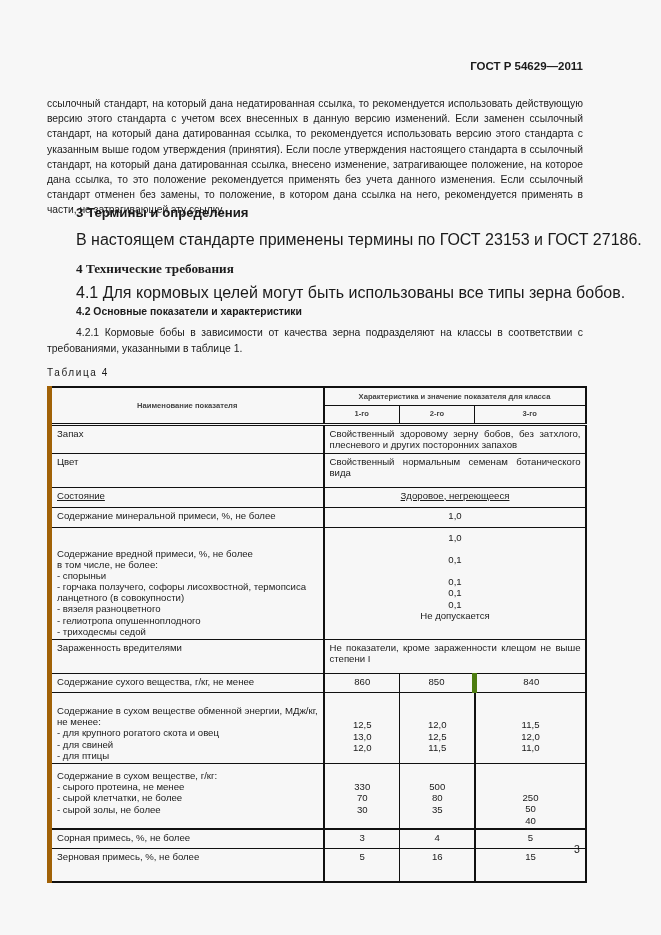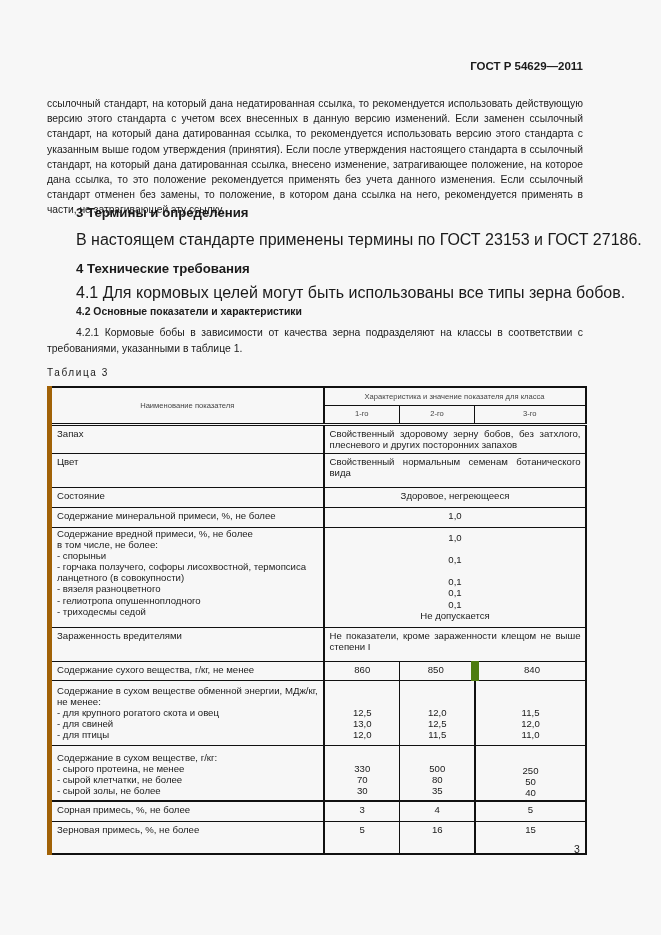--- a/index.html
+++ b/index.html
@@ -53,21 +53,21 @@
   }
   table.spec td {
     border: 1px solid #111;
     padding: 2px 4px 2px 5px;
     vertical-align: top;
     line-height: 11.2px;
   }
   table.spec .outer-l { border-left: 5px solid #a16207; }
   table.spec .outer-r { border-right: 2px solid #111; }
   table.spec .v2 { border-right: 2px solid #111; }
-  table.spec .head td { font-size: 7.6px; color: #444; text-align: center; vertical-align: middle; padding: 0 2px; }
+  table.spec .head td { font-size: 7.6px; color: #444; text-align: center; vertical-align: middle; padding: 0 2px; font-weight: bold; }
   table.spec tr.top td { border-top: 2px solid #111; }
   table.spec tr.hdbottom td { border-bottom: 3px double #111; }
   table.spec tr.thick td { border-top: 2px solid #111; }
   table.spec tr.last td { border-bottom: 2px solid #111; }
   .c { text-align: center; }
   .j { text-align: justify; }
   .stack div { height: 11.2px; }
   .page-num {
     position: absolute; left: 574px; top: 843px;
     font-size: 10.5px;
@@ -76,26 +76,26 @@
 </head>
 <body>
 
 <div class="page-header">ГОСТ Р 54629—2011</div>
 
 <div class="para intro">ссылочный стандарт, на который дана недатированная ссылка, то рекомендуется использовать действующую версию этого стандарта с учетом всех внесенных в данную версию изменений. Если заменен ссылочный стандарт, на который дана датированная ссылка, то рекомендуется использовать версию этого стандарта с указанным выше годом утверждения (принятия). Если после утверждения настоящего стандарта в ссылочный стандарт, на который дана датированная ссылка, внесено изменение, затрагивающее положение, на которое дана ссылка, то это положение рекомендуется применять без учета данного изменения. Если ссылочный стандарт отменен без замены, то положение, в котором дана ссылка на него, рекомендуется применять в части, не затрагивающей эту ссылку.</div>
 
 <div class="h2" style="top:205px;">3 Термины и определения</div>
 <div class="line" style="top:231px;">В настоящем стандарте применены термины по ГОСТ 23153 и ГОСТ 27186.</div>
 
-<div class="h2" style="top:261px;">4 Технические требования</div>
+<div class="h2" style="top:261px;font-family:Liberation Serif, serif;">4 Технические требования</div>
 <div class="line" style="top:284px;">4.1 Для кормовых целей могут быть использованы все типы зерна бобов.</div>
 <div class="h3" style="top:306px;">4.2 Основные показатели и характеристики</div>
 <div class="para421">4.2.1 Кормовые бобы в зависимости от качества зерна подразделяют на классы в соответствии с требованиями, указанными в таблице 1.</div>
 
-<div class="table-caption">Таблица 3</div>
+<div class="table-caption">Таблица 4</div>
 
 <table class="spec">
   <colgroup>
     <col style="width:274px">
     <col style="width:76px">
     <col style="width:75px">
     <col style="width:111px">
   </colgroup>
   <tbody>
       <tr class="head top" style="height:18px;">
@@ -109,30 +109,30 @@
   </tr>
 
   <tr style="height:29px;">
     <td class="outer-l v2">Запах</td>
     <td colspan="3" class="outer-r j">Свойственный здоровому зерну бобов, без затхлого, плесневого и других посторонних запахов</td>
   </tr>
   <tr style="height:34px;margin-left:32px;">
     <td class="outer-l v2">Цвет</td>
     <td colspan="3" class="outer-r j">Свойственный нормальным семенам ботанического вида</td>
   </tr>
-  <tr style="height:20px;">
+  <tr style="height:20px;text-decoration:underline;">
     <td class="outer-l v2">Состояние</td>
     <td colspan="3" class="outer-r c">Здоровое, негреющееся</td>
   </tr>
   <tr style="height:20px;">
     <td class="outer-l v2">Содержание минеральной примеси, %, не более</td>
     <td colspan="3" class="outer-r c">1,0</td>
   </tr>
   <tr style="height:100px;">
-    <td class="outer-l v2 stack" style="padding-top:0;">
+    <td class="outer-l v2 stack" style="padding-top:20px;">
       <div>Содержание вредной примеси, %, не более</div>
       <div>в том числе, не более:</div>
       <div>- спорыньи</div>
       <div>- горчака ползучего, софоры лисохвостной, термопсиса</div>
       <div>ланцетного (в совокупности)</div>
       <div>- вязеля разноцветного</div>
       <div>- гелиотропа опушенноплодного</div>
       <div>- триходесмы седой</div>
     </td>
     <td colspan="3" class="outer-r c stack" style="padding-top:4px;">
@@ -146,25 +146,25 @@
       <div>Не допускается</div>
     </td>
   </tr>
   <tr style="height:34px;">
     <td class="outer-l v2">Зараженность вредителями</td>
     <td colspan="3" class="outer-r j" style="text-align-last:left;">Не показатели, кроме зараженности клещом не выше степени I</td>
   </tr>
   <tr style="height:19px;">
     <td class="outer-l v2">Содержание сухого вещества, г/кг, не менее</td>
     <td class="c">860</td>
-    <td class="c" style="border-right:8px solid #4d7c0f;">850</td>
+    <td class="c" style="border-right:5px solid #4d7c0f;">850</td>
     <td class="c outer-r">840</td>
   </tr>
   <tr style="height:65px;">
-    <td class="outer-l v2 stack" style="padding-top:4px;">
+    <td class="outer-l v2 stack" style="padding-top:12px;">
       <div>Содержание в сухом веществе обменной энергии, МДж/кг,</div>
       <div>не менее:</div>
       <div>- для крупного рогатого скота и овец</div>
       <div>- для свиней</div>
       <div>- для птицы</div>
     </td>
     <td class="c stack" style="padding-top:4px;">
       <div></div>
           <div></div>
       <div>12,5</div>
@@ -198,21 +198,21 @@
       <div>330</div>
       <div>70</div>
       <div>30</div>
     </td>
     <td class="c stack" style="padding-top:6px;border-right:2px solid #111;">
       <div></div>
       <div>500</div>
       <div>80</div>
       <div>35</div>
     </td>
-    <td class="c outer-r stack" style="padding-top:8px;margin-top:13px;">
+    <td class="c outer-r stack" style="padding-top:17px;margin-top:13px;">
       <div></div>
       <div>250</div>
       <div>50</div>
       <div>40</div>
     </td>
   </tr>
   <tr class="thick" style="height:20px;">
     <td class="outer-l v2">Сорная примесь, %, не более</td>
     <td class="c">3</td>
     <td class="c" style="border-right:2px solid #111;">4</td>

